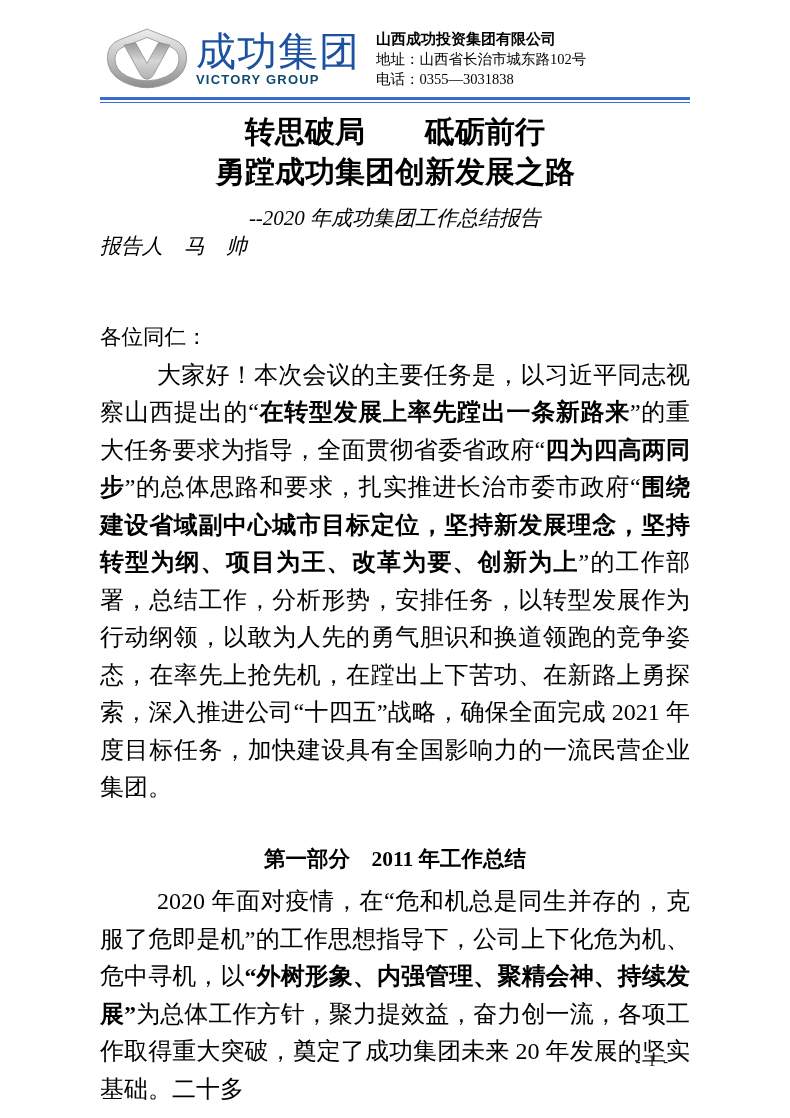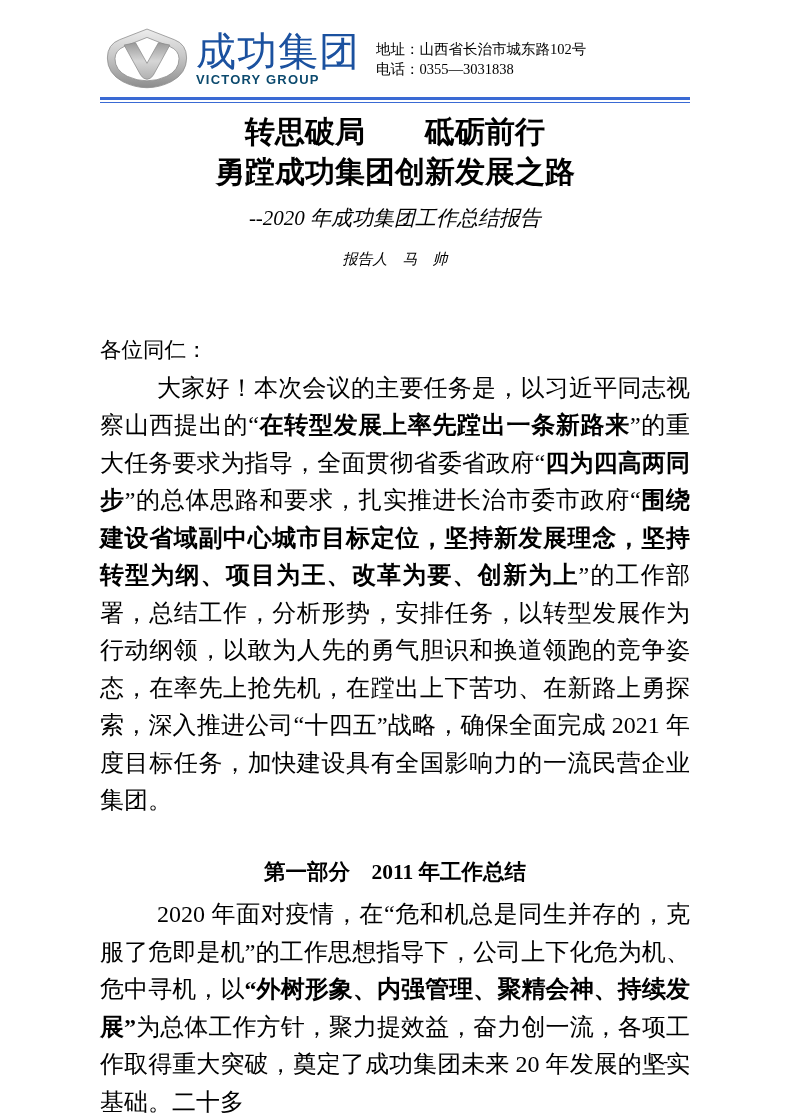--- a/index.html
+++ b/index.html
@@ -41,22 +41,22 @@
   
   .doc-title {
     margin-top: 9px; text-align: center;
     font-size: 30px; font-weight: bold; line-height: 40px;
   }
   .doc-subtitle {
     margin-top: 13px; text-align: center;
     font-size: 21px; font-style: italic; line-height: 26px;
   }
   .presenter {
-    margin-top: 15px; text-align: center;
-    font-size: 15px; font-style: italic; line-height: 26px;
+    margin-top: 2px; 
+    font-size: 21px; font-style: italic; line-height: 26px;
   }
 
   
   .body-text { margin-top: 60px; }
   .salutation {
     margin: 0; font-size: 21.5px; line-height: 37.5px;
   }
   .body-para {
     margin: 0; font-size: 24px; line-height: 37.5px;
     text-align: justify; text-indent: 57px;
@@ -97,20 +97,21 @@
         </defs>
         <path fill-rule="evenodd" fill="url(#silverA)" stroke="#8a8a8a" stroke-width="1" d="M60,4 L96,18 Q112,24 112,42 Q112,62 92,73 Q76,81 60,81 Q44,81 28,73 Q8,62 8,42 Q8,24 24,18 Z
              M60,15 L90,27 Q102,32 102,43 Q102,58 86,66 Q73,72 60,72 Q47,72 34,66 Q18,58 18,43 Q18,32 30,27 Z"></path>
         <path fill="url(#silverB)" stroke="#8a8a8a" stroke-width="1" d="M30,25 L45,22 L60,49 L75,22 L90,25 L68,65 Q60,75 52,65 Z"></path>
       </svg>
       <div class="brand">
         <div class="brand-cn">成功集团</div>
         <div class="brand-en">VICTORY GROUP</div>
       </div>
       <div class="company-info">
+        <div class="company-name">山西成功投资集团有限公司</div>
         <div class="company-line">地址：山西省长治市城东路102号</div>
         <div class="company-line">电话：0355—3031838</div>
       </div>
     </div>
     <div class="divider"></div>
   </header>
 
   <main>
     <div class="doc-title">
       <div>转思破局　　砥砺前行</div>

